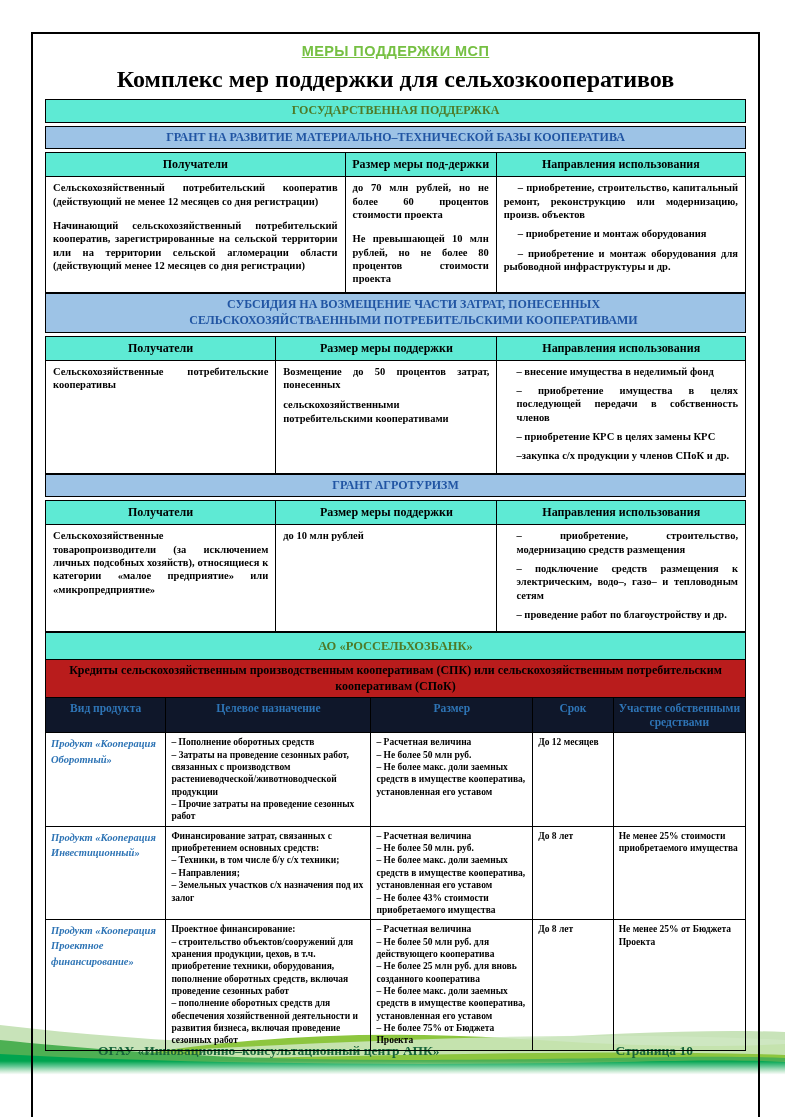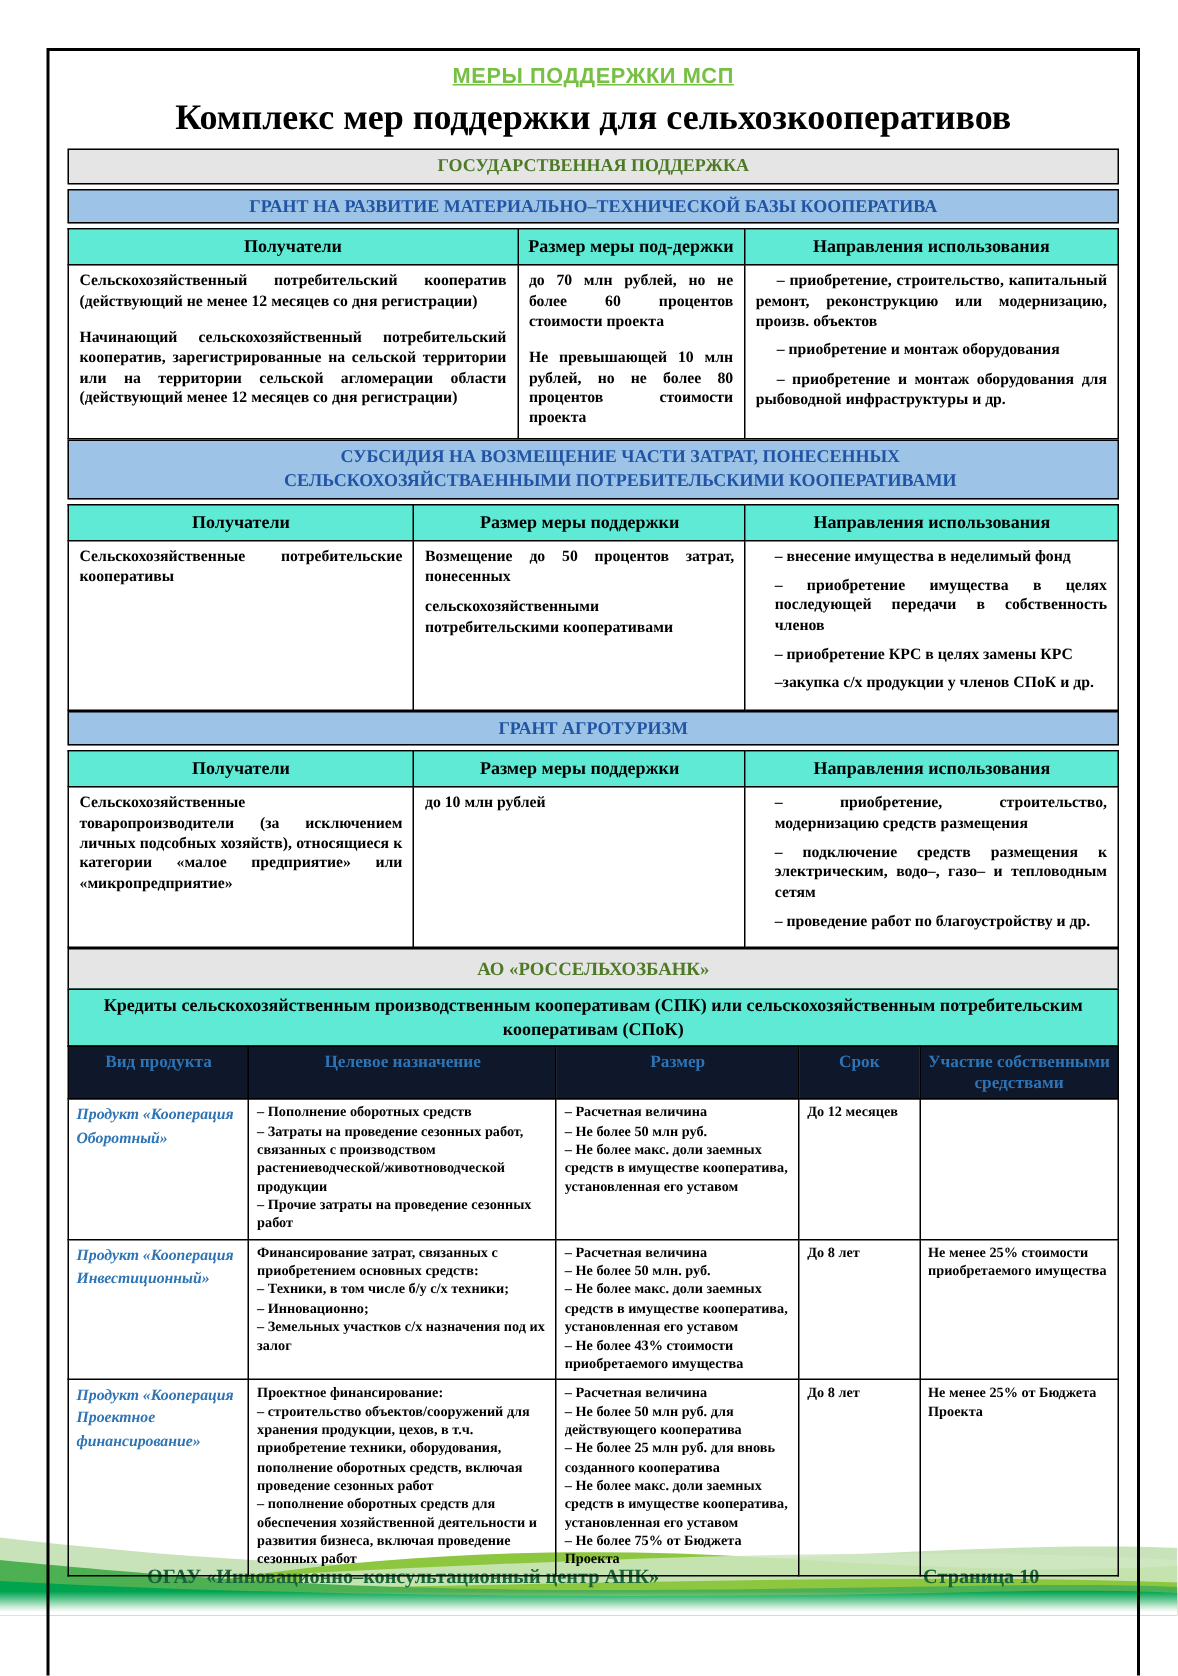--- a/index.html
+++ b/index.html
@@ -5,23 +5,23 @@
   html,body{margin:0;padding:0;}
   body{width:785px;height:1117px;background:#ffffff;overflow:hidden;position:relative;
        font-family:"Liberation Serif",serif;color:#000;}
   .page{position:absolute;left:31px;top:32px;width:729px;height:1200px;
         border:2px solid #000;z-index:2;background:transparent;box-sizing:border-box;}
   .inner{padding:0 12px;}
   .toplink{margin-top:9px;text-align:center;font-family:"Liberation Sans",sans-serif;
            font-weight:bold;font-size:14.5px;color:#76c043;text-decoration:underline;letter-spacing:.4px;}
   .doc-title{margin:7px 0 6px;text-align:center;font-size:24px;font-weight:bold;}
   .band{border:1.5px solid #000;text-align:center;font-weight:bold;line-height:1.3;}
-  .band-green{background:#e5e5e5;color:#4e7a27;font-size:12px;padding:3px 2px;}
+  .band-green{background:#5eead4;color:#4e7a27;font-size:12px;padding:3px 2px;}
   .band-blue{background:#9dc3e6;color:#2155a3;font-size:12px;padding:3px 2px;}
-  .band-black{background:#5eead4;color:#000;font-size:12px;padding:3px 20px;}
+  .band-black{background:#b91c1c;color:#000;font-size:12px;padding:3px 20px;}
   .gap{height:3px;}
   table{border-collapse:collapse;width:100%;table-layout:fixed;}
   th,td{border:1.5px solid #000;box-sizing:border-box;}
   th{background:#5eead4;font-size:12px;font-weight:bold;padding:4px 4px;vertical-align:middle;text-align:center;line-height:1.25;}
   td{vertical-align:top;padding:4px 7px;font-size:10.5px;font-weight:bold;text-align:justify;line-height:1.27;}
   td p{margin:0 0 3px;}
   td p.blank-before{margin-top:11px;}
   .t1 .dir p{text-indent:14px;margin-bottom:6px;}
   .t23 .dir p{margin-bottom:6px;margin-left:12px;}
   .bank-table th{background:#0f172a;color:#2e74b5;font-size:11.5px;vertical-align:top;padding:3px 2px;}
@@ -199,21 +199,21 @@
           <p>– Не более макс. доли заемных средств в имуществе кооператива, установленная его уставом</p>
         </td>
         <td>До 12 месяцев</td>
         <td></td>
       </tr>
       <tr>
         <td class="product">Продукт «Кооперация Инвестиционный»</td>
         <td>
           <p>Финансирование затрат, связанных с приобретением основных средств:</p>
           <p>– Техники, в том числе б/у с/х техники;</p>
-          <p>– Инновационно;</p>
+          <p>– Направления;</p>
           <p>– Земельных участков с/х назначения под их залог</p>
         </td>
         <td>
           <p>– Расчетная величина</p>
           <p>– Не более 50 млн. руб.</p>
           <p>– Не более макс. доли заемных средств в имуществе кооператива, установленная его уставом</p>
           <p>– Не более 43% стоимости приобретаемого имущества</p>
         </td>
         <td>До 8 лет</td>
         <td>Не менее 25% стоимости приобретаемого имущества</td>

